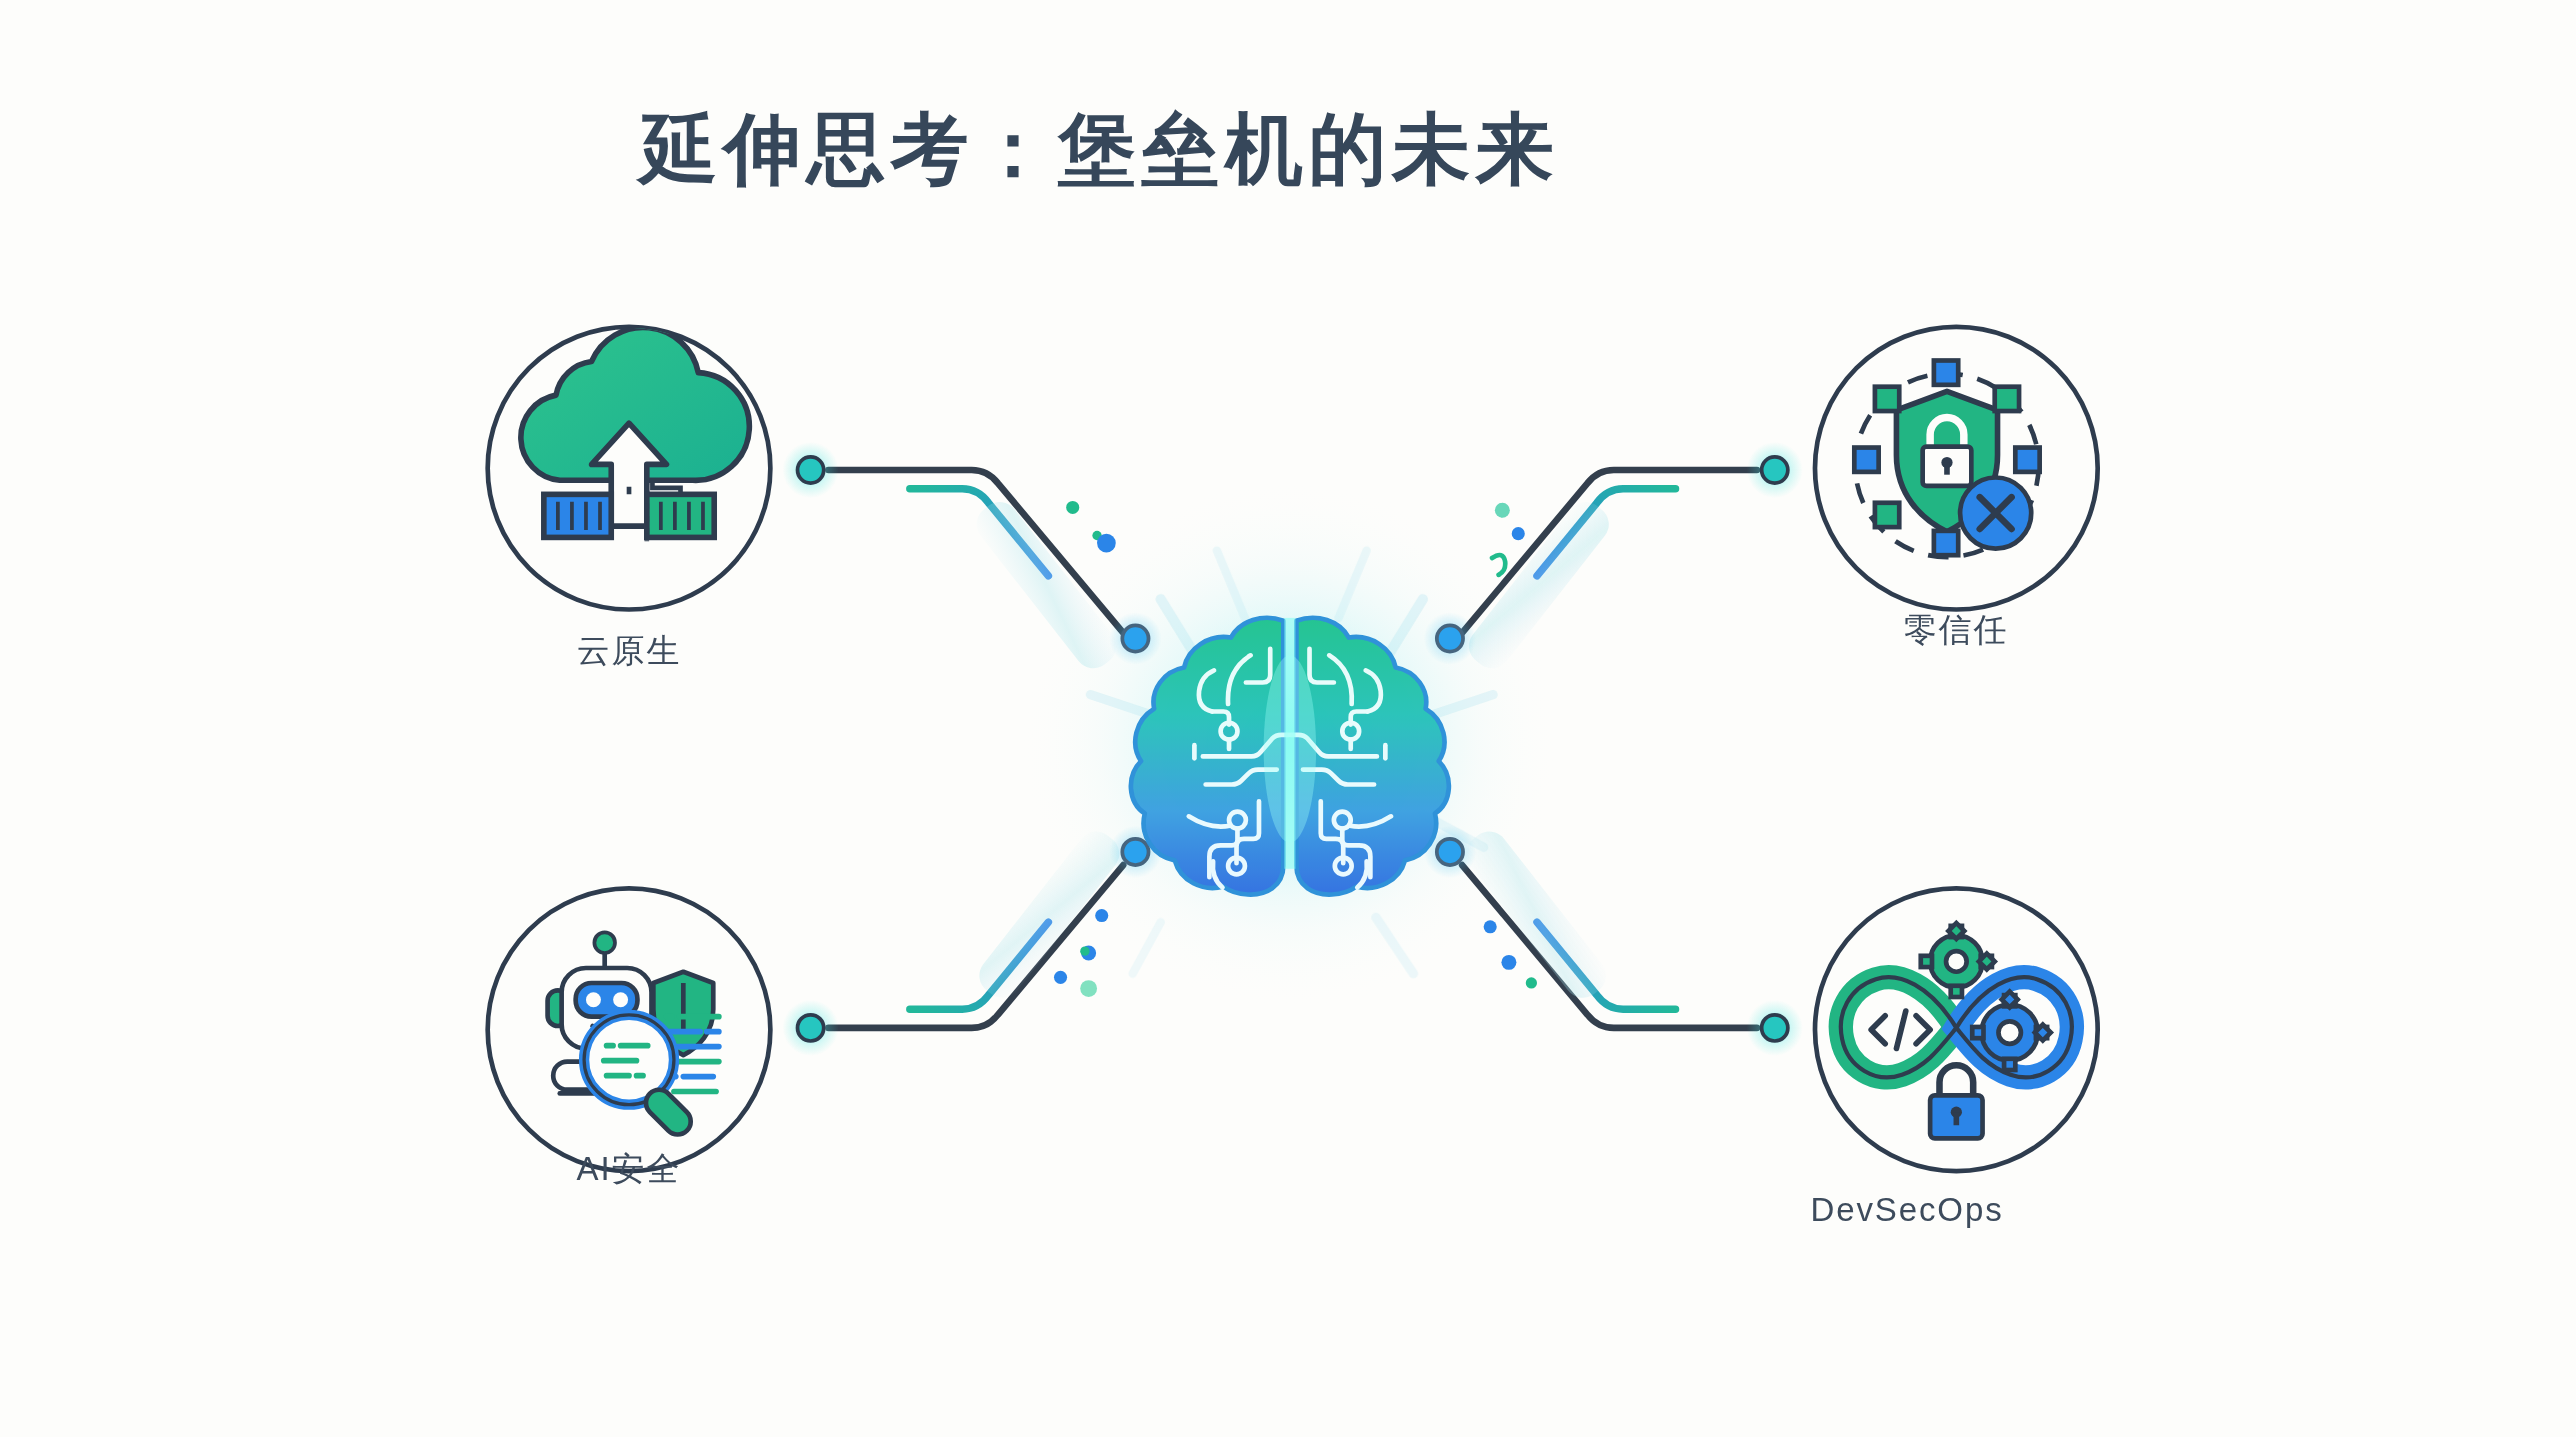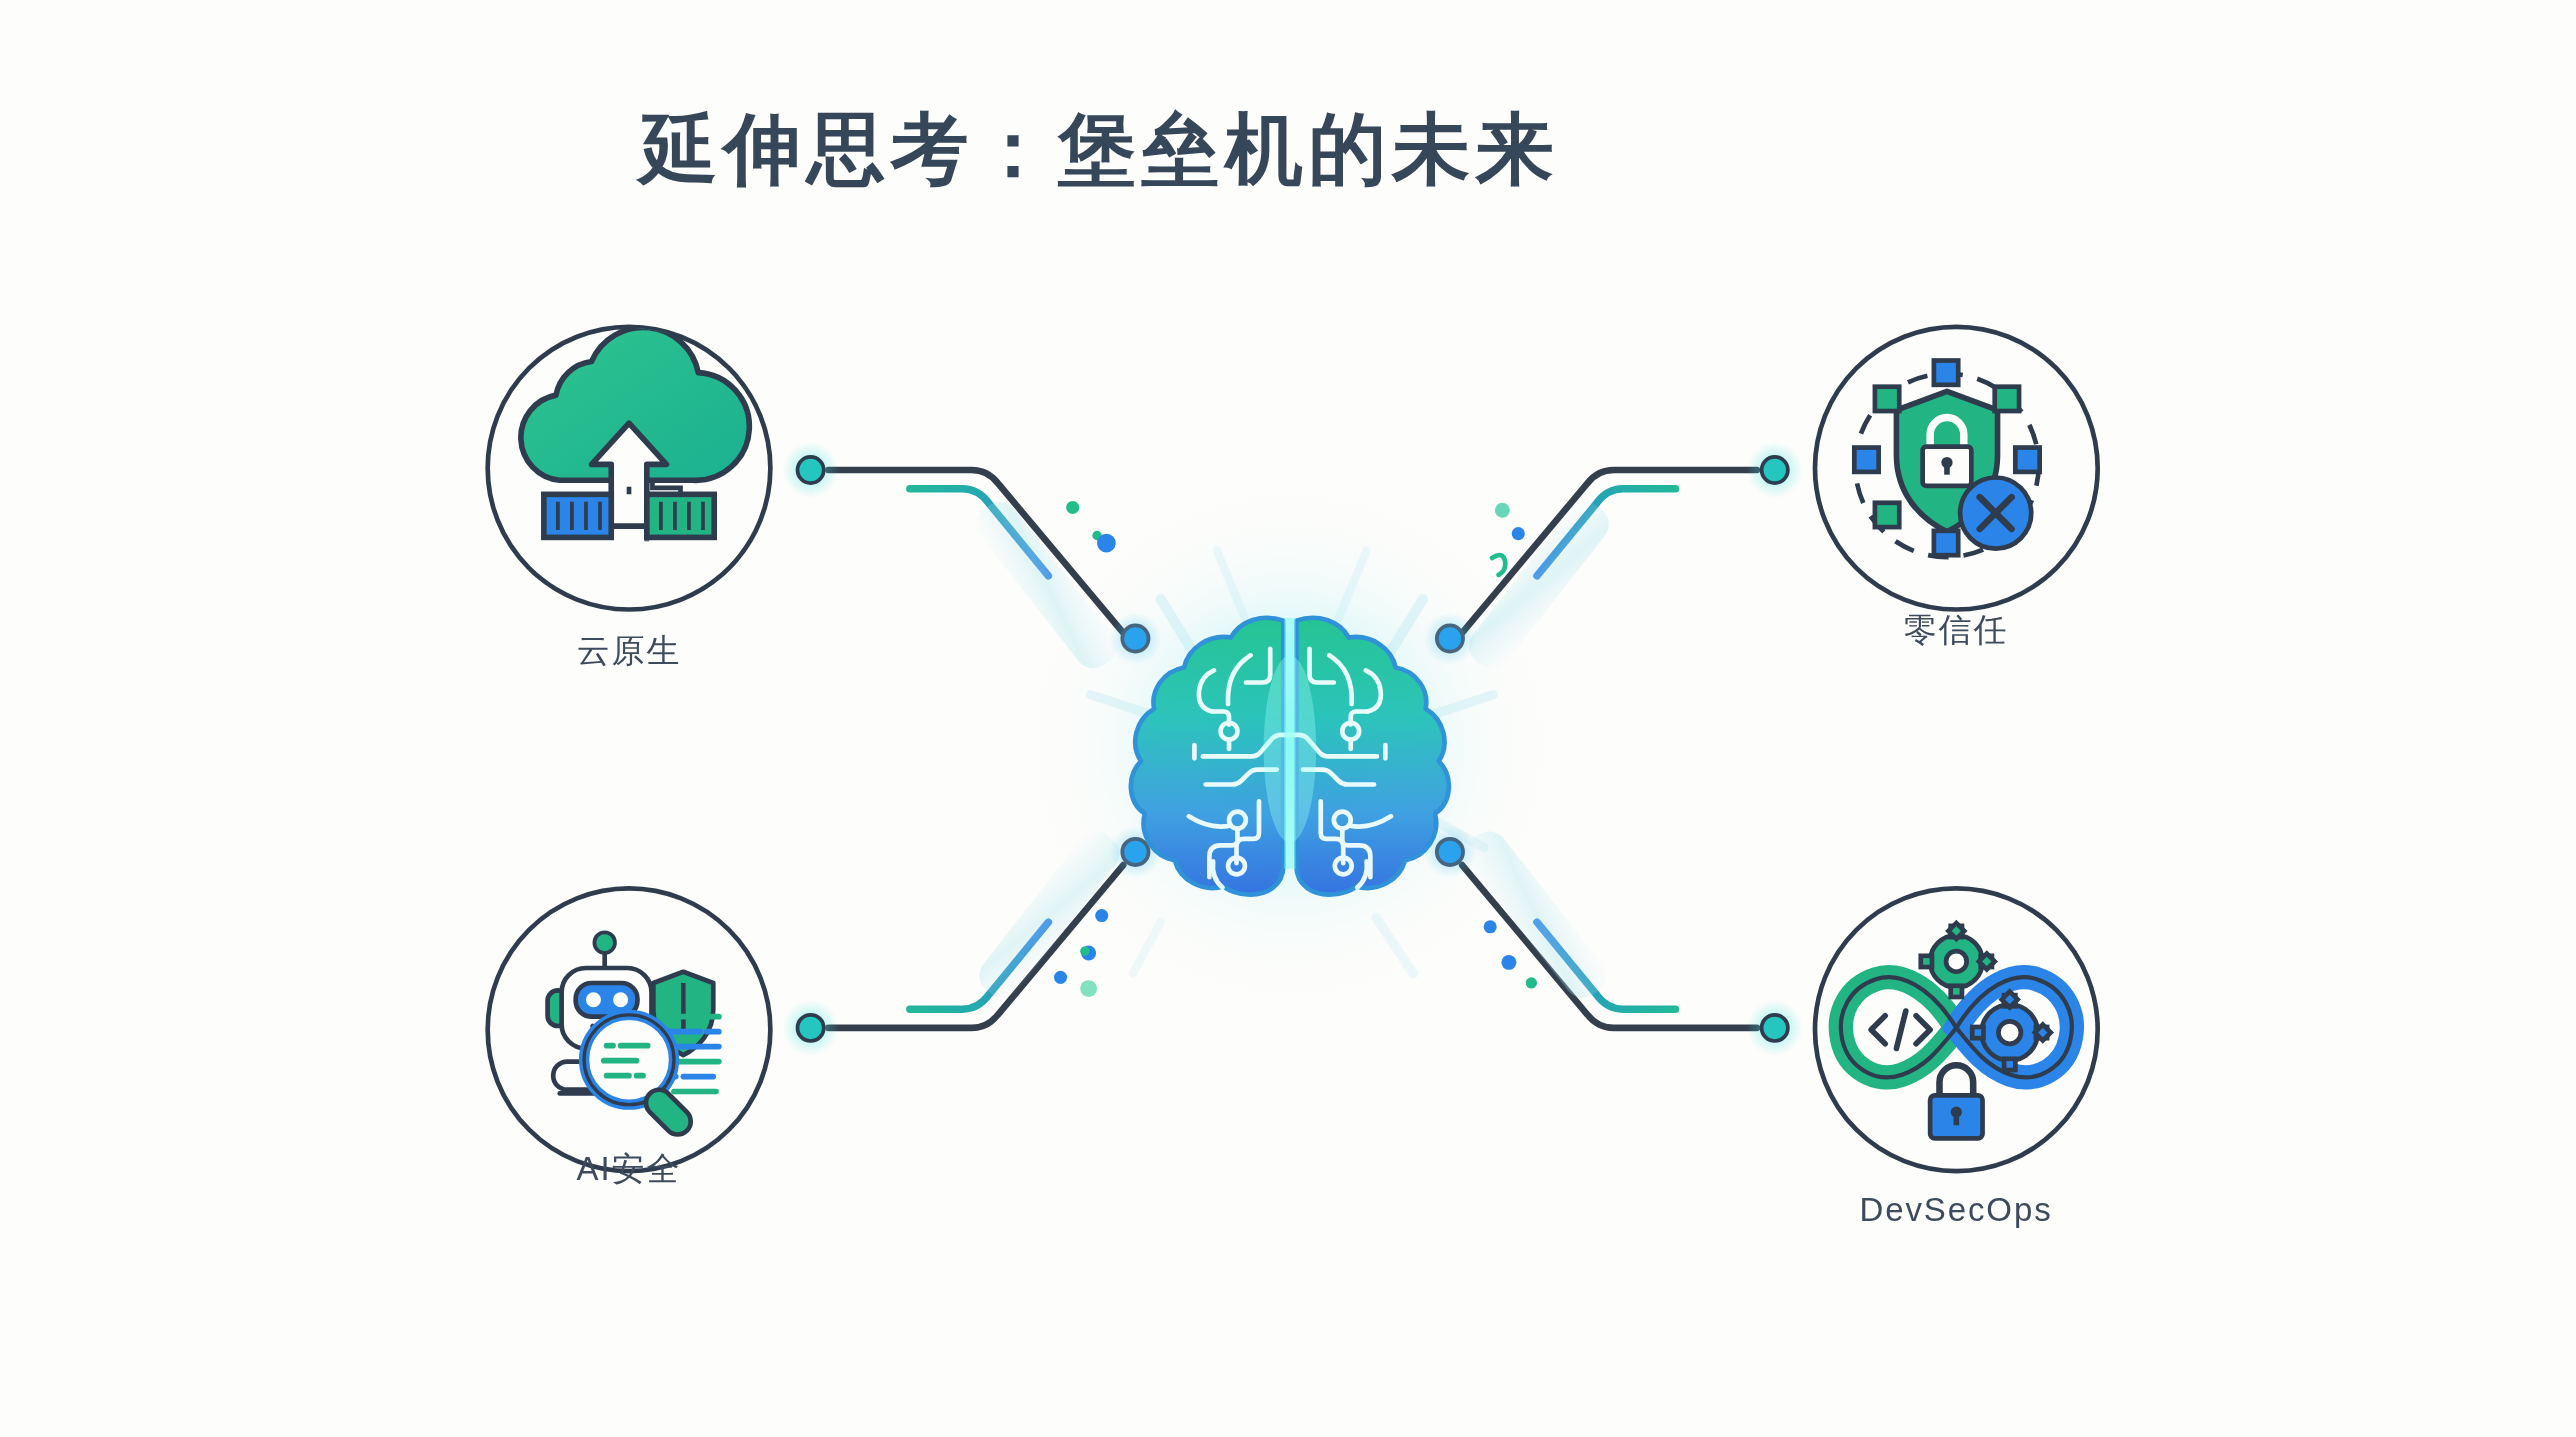--- a/index.html
+++ b/index.html
@@ -413,16 +413,16 @@
       </g>
 
       <rect x="1372" y="660" width="12" height="268" fill="#7ffff3" opacity=".55"></rect>
       <ellipse cx="1378" cy="800" rx="28" ry="100" fill="#9ffff6" opacity=".35"></ellipse>
     </g>
   </svg>
 
   <div class="node-label" style="left:629px;top:629px;">云原生</div>
   <div class="node-label" style="left:1956px;top:608px;">零信任</div>
   <div class="node-label" style="left:629px;top:1147px;">AI安全</div>
-  <div class="node-label" style="left:1956px;top:1191px;">DevSecOps</div>
+  <div class="node-label" style="left:1907px;top:1191px;">DevSecOps</div>
 
 </div>
 
 
 </body></html>

